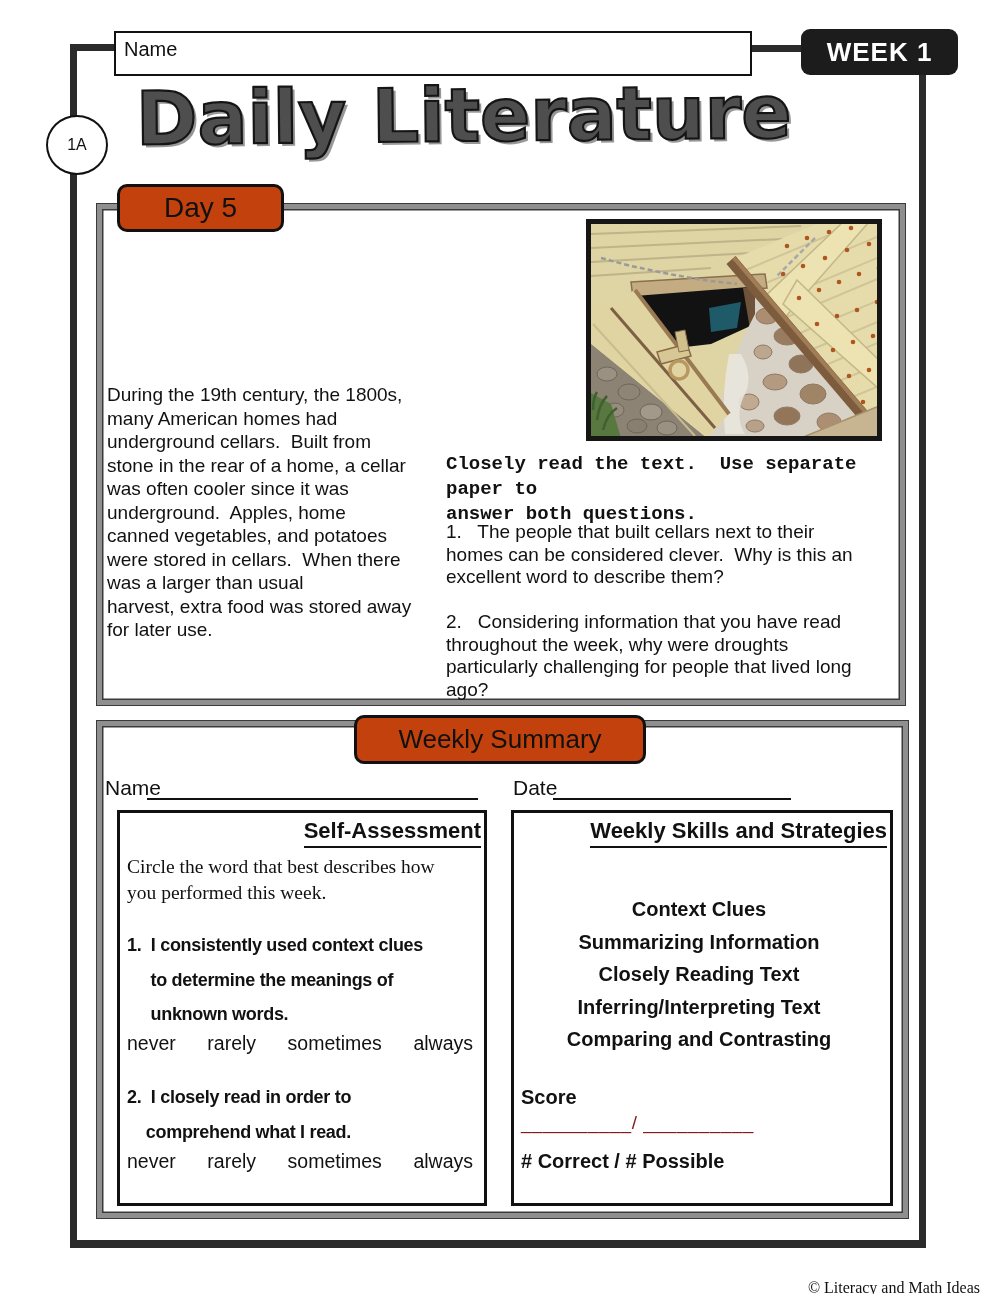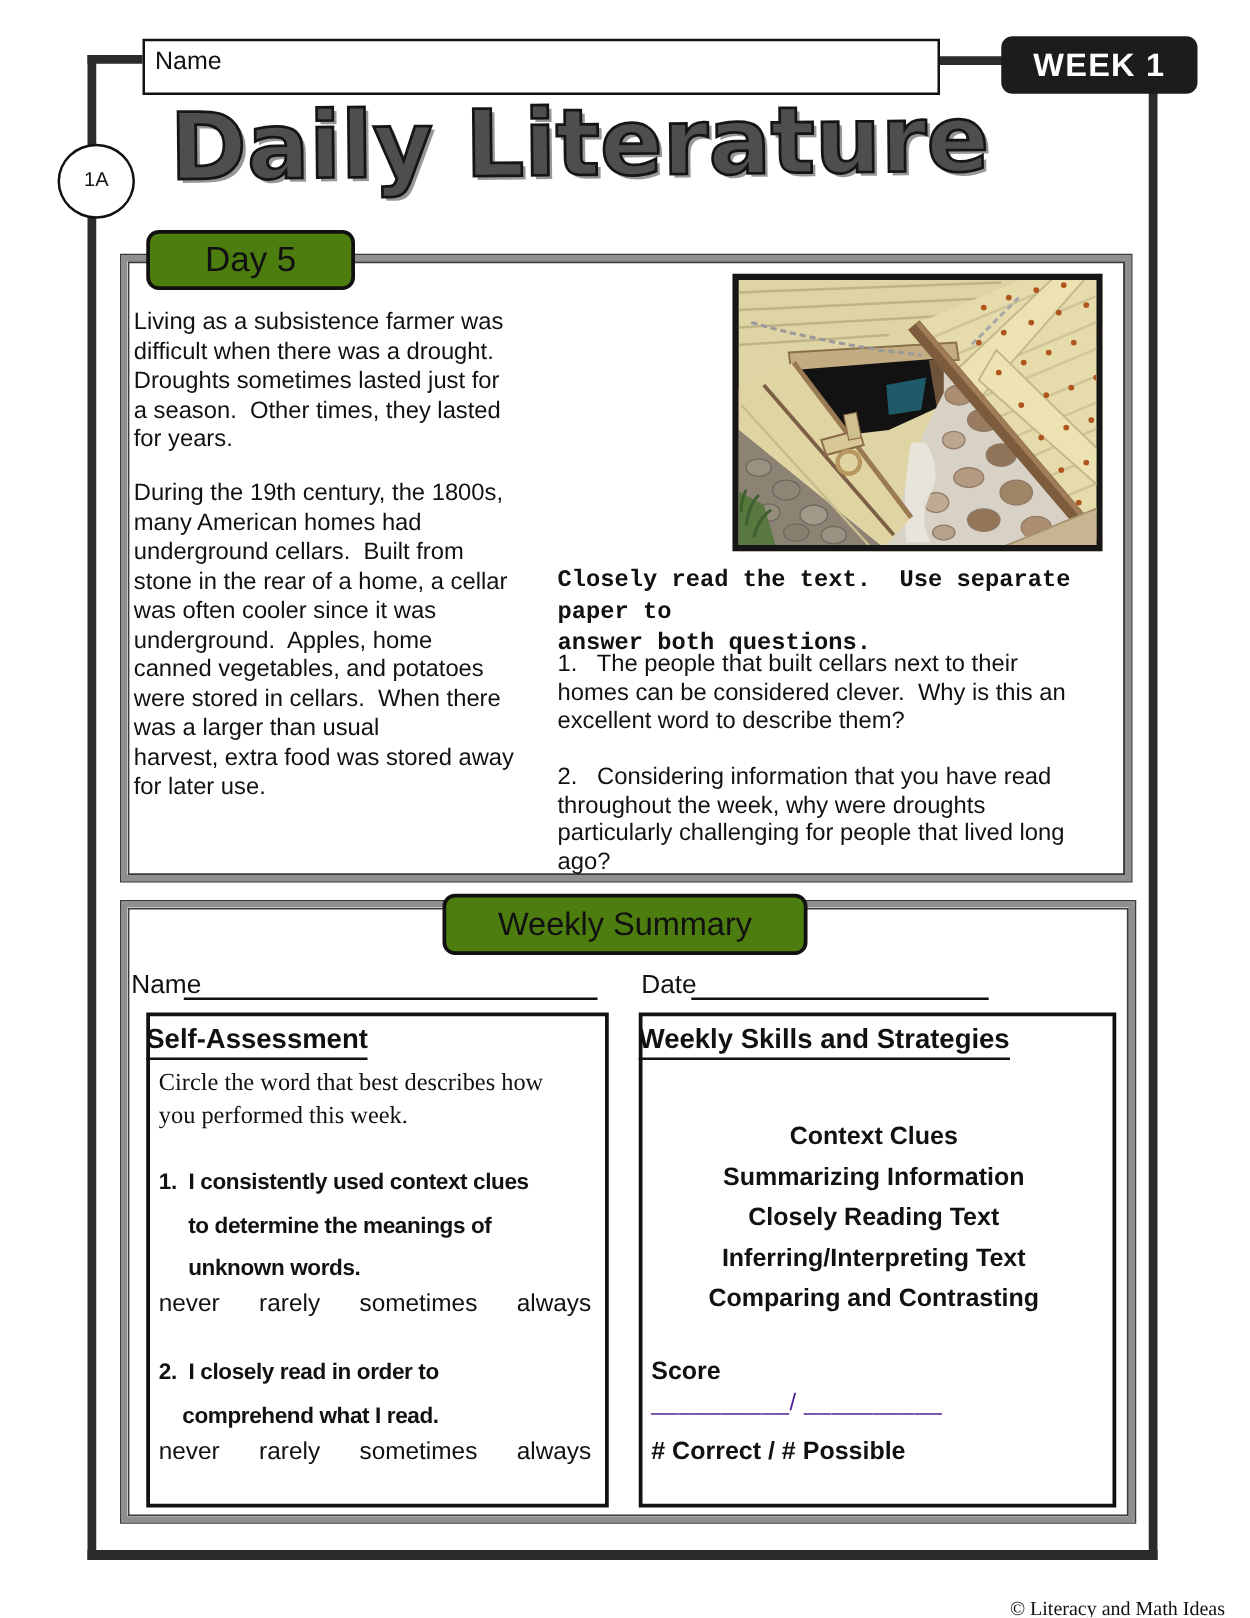--- a/index.html
+++ b/index.html
@@ -11,39 +11,39 @@
   .name-box span{position:absolute;left:8px;top:5px;font-size:20px;}
   .week-badge{background:#1c1c1c;color:#fff;border-radius:9px;display:flex;align-items:center;
         justify-content:center;font-size:26px;font-weight:bold;letter-spacing:1px;}
   .level-tag{background:#fff;border:2.5px solid #111;border-radius:50%;display:flex;
         align-items:center;justify-content:center;font-size:16px;z-index:3;}
   .main-title{font-family:"DejaVu Sans",sans-serif;font-weight:bold;font-size:74px;
         color:#4e4e4e;-webkit-text-stroke:2.2px #151515;letter-spacing:0px;
         text-shadow:3px 3px 0 rgba(25,25,25,0.45);transform:rotate(-0.6deg);white-space:nowrap;}
   .gray-box{border:5px solid #8f8f8f;outline:1.5px solid #3a3a3a;
         box-shadow:inset 0 0 0 1.5px #3a3a3a;background:#fff;}
-  .tab-label{background:#4d7c0f;border:3px solid #111;border-radius:10px;display:flex;
+  .tab-label{background:#c2410c;border:3px solid #111;border-radius:10px;display:flex;
         align-items:center;justify-content:center;z-index:2;}
   .body-text{font-size:19px;line-height:23.5px;white-space:pre-wrap;}
   .bold-text{font-weight:bold;font-family:Liberation Mono, monospace;}
   .q-text{font-size:19px;line-height:22.5px;white-space:pre-wrap;}
   .photo-frame{border:5px solid #161616;background:#ded4a4;}
   .blank-line{border-bottom:2.5px solid #111;}
   .inner-box{border:3px solid #111;background:#fff;}
   .box-title{font-size:22px;font-weight:bold;display:inline-block;
         border-bottom:2.5px solid #111;padding-bottom:2px;}
   .serif-text{font-family:"Liberation Serif",serif;font-size:19.5px;line-height:26px;white-space:pre-wrap;}
   .statement{font-size:18px;font-weight:bold;letter-spacing:-0.3px;line-height:34.5px;white-space:pre-wrap;}
   .opt-row{display:flex;justify-content:space-between;font-size:19.5px;}
   .skill-line{font-size:20px;font-weight:bold;line-height:32.5px;text-align:center;}
   .score-label{font-size:20px;font-weight:bold;}
-  .score-blank{font-size:19px;color:#4c1d95;letter-spacing:0.5px;}
+  .score-blank{font-size:19px;color:#7f1d1d;letter-spacing:0.5px;}
   .score-caption{font-size:20px;font-weight:bold;}
   .footer{font-family:"Liberation Serif",serif;font-size:16px;text-align:right;margin-top:27px;}
-  .ctr{text-align:left;}
+  .ctr{text-align:right;}
 </style>
 </head>
 <body>
 
 <div class="page">
 
   <div class="abs frame" style="left:70px;top:44px;width:7px;height:1204px;"></div>
   <div class="abs frame" style="left:70px;top:44px;width:48px;height:7px;"></div>
   <div class="abs frame" style="left:744px;top:45px;width:62px;height:7px;"></div>
   <div class="abs frame" style="left:919px;top:70px;width:7px;height:1178px;"></div>
@@ -57,25 +57,20 @@
   </div>
   <div class="abs level-tag" style="left:46px;top:115px;width:58px;height:56px;">
     <span>1A</span>
   </div>
   <div class="abs main-title" style="left:136px;top:72px;">Daily Literature</div>
 
   <div class="abs gray-box" style="left:97px;top:204px;width:798px;height:491px;"></div>
   <div class="abs tab-label" style="left:117px;top:184px;width:161px;height:42px;font-size:28px;">
     <span>Day 5</span>
   </div>
-  <div class="abs body-text" style="left:107px;top:246px;width:345px;">Living as a subsistence farmer was
-difficult when there was a drought.
-Droughts sometimes lasted just for
-a season.  Other times, they lasted
-for years.</div>
   <div class="abs body-text" style="left:107px;top:383px;width:345px;">During the 19th century, the 1800s,
 many American homes had
 underground cellars.  Built from
 stone in the rear of a home, a cellar
 was often cooler since it was
 underground.  Apples, home
 canned vegetables, and potatoes
 were stored in cellars.  When there
 was a larger than usual
 harvest, extra food was stored away

